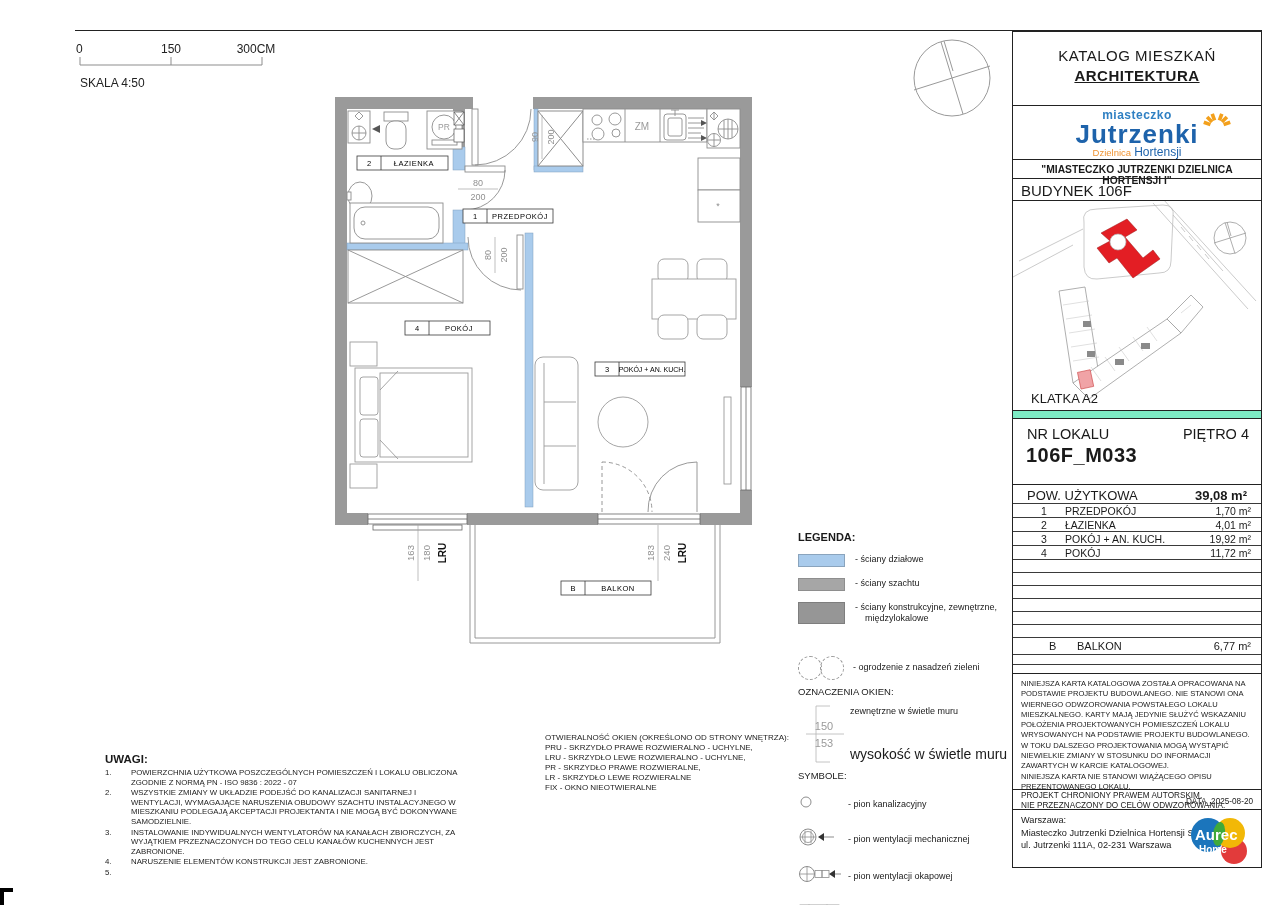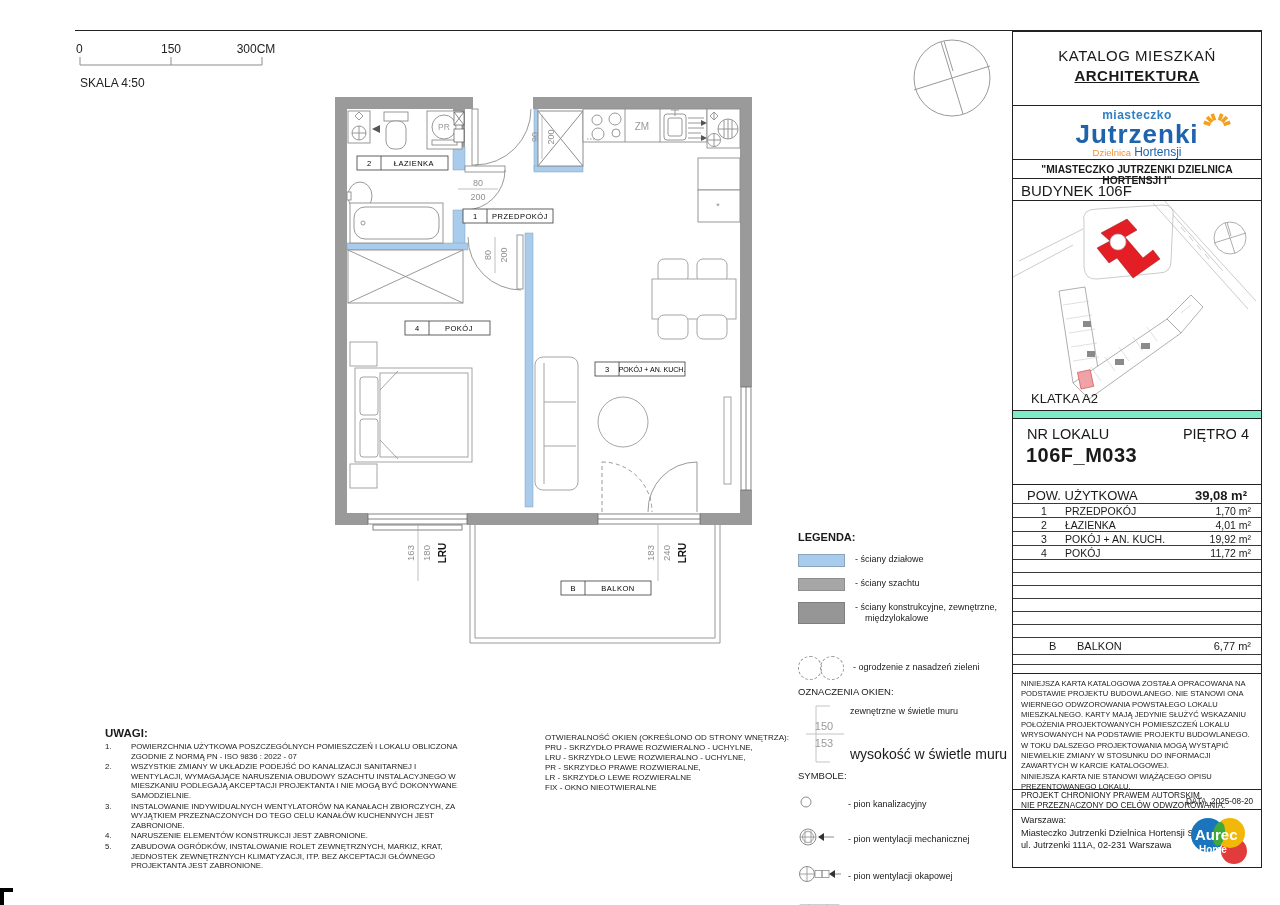--- a/index.html
+++ b/index.html
@@ -428,41 +428,40 @@
 
 <div class="abs openability" style="left:545px;top:733px;width:270px">
   <div>OTWIERALNOŚĆ OKIEN (OKREŚLONO OD STRONY WNĘTRZA):</div>
   <div>PRU - SKRZYDŁO PRAWE ROZWIERALNO - UCHYLNE,</div>
   <div>LRU - SKRZYDŁO LEWE ROZWIERALNO - UCHYLNE,</div>
   <div>PR - SKRZYDŁO PRAWE ROZWIERALNE,</div>
   <div>LR - SKRZYDŁO LEWE ROZWIERALNE</div>
   <div>FIX - OKNO NIEOTWIERALNE</div>
 </div>
 
-<div class="abs" style="left:105px;top:727px;width:372px">
+<div class="abs" style="left:105px;top:753px;width:372px">
   <div class="uwagi-title">UWAGI:</div>
   <div class="uwagi-item">
     <span class="uwagi-num">1.</span>
       <span class="uwagi-text">POWIERZCHNIA UŻYTKOWA POSZCZEGÓLNYCH POMIESZCZEŃ I LOKALU OBLICZONA ZGODNIE Z NORMĄ PN - ISO 9836 : 2022 - 07</span>
   </div>
   <div class="uwagi-item">
     <span class="uwagi-num">2.</span>
       <span class="uwagi-text">WSZYSTKIE ZMIANY W UKŁADZIE PODEJŚĆ DO KANALIZACJI SANITARNEJ I WENTYLACJI, WYMAGAJĄCE NARUSZENIA OBUDOWY SZACHTU INSTALACYJNEGO W MIESZKANIU PODLEGAJĄ AKCEPTACJI PROJEKTANTA I NIE MOGĄ BYĆ DOKONYWANE SAMODZIELNIE.</span>
   </div>
   <div class="uwagi-item">
     <span class="uwagi-num">3.</span>
       <span class="uwagi-text">INSTALOWANIE INDYWIDUALNYCH WENTYLATORÓW NA KANAŁACH ZBIORCZYCH, ZA WYJĄTKIEM PRZEZNACZONYCH DO TEGO CELU KANAŁÓW KUCHENNYCH JEST ZABRONIONE.</span>
   </div>
   <div class="uwagi-item">
     <span class="uwagi-num">4.</span>
       <span class="uwagi-text">NARUSZENIE ELEMENTÓW KONSTRUKCJI JEST ZABRONIONE.</span>
   </div>
   <div class="uwagi-item">
     <span class="uwagi-num">5.</span>
-      <span class="uwagi-text">ZABUDOWA OGRÓDKÓW, INSTALOWANIE ROLET ZEWNĘTRZNYCH, MARKIZ, KRAT, JEDNOSTEK ZEWNĘTRZNYCH  KLIMATYZACJI, ITP. BEZ AKCEPTACJI GŁÓWNEGO PROJEKTANTA JEST ZABRONIONE.</span>
   </div>
 </div>
 
 <div class="abs panel">
 
   <div class="pbox first hdr">
     <div class="l1">KATALOG MIESZKAŃ</div>
     <div class="l2">ARCHITEKTURA</div>
   </div>
 

